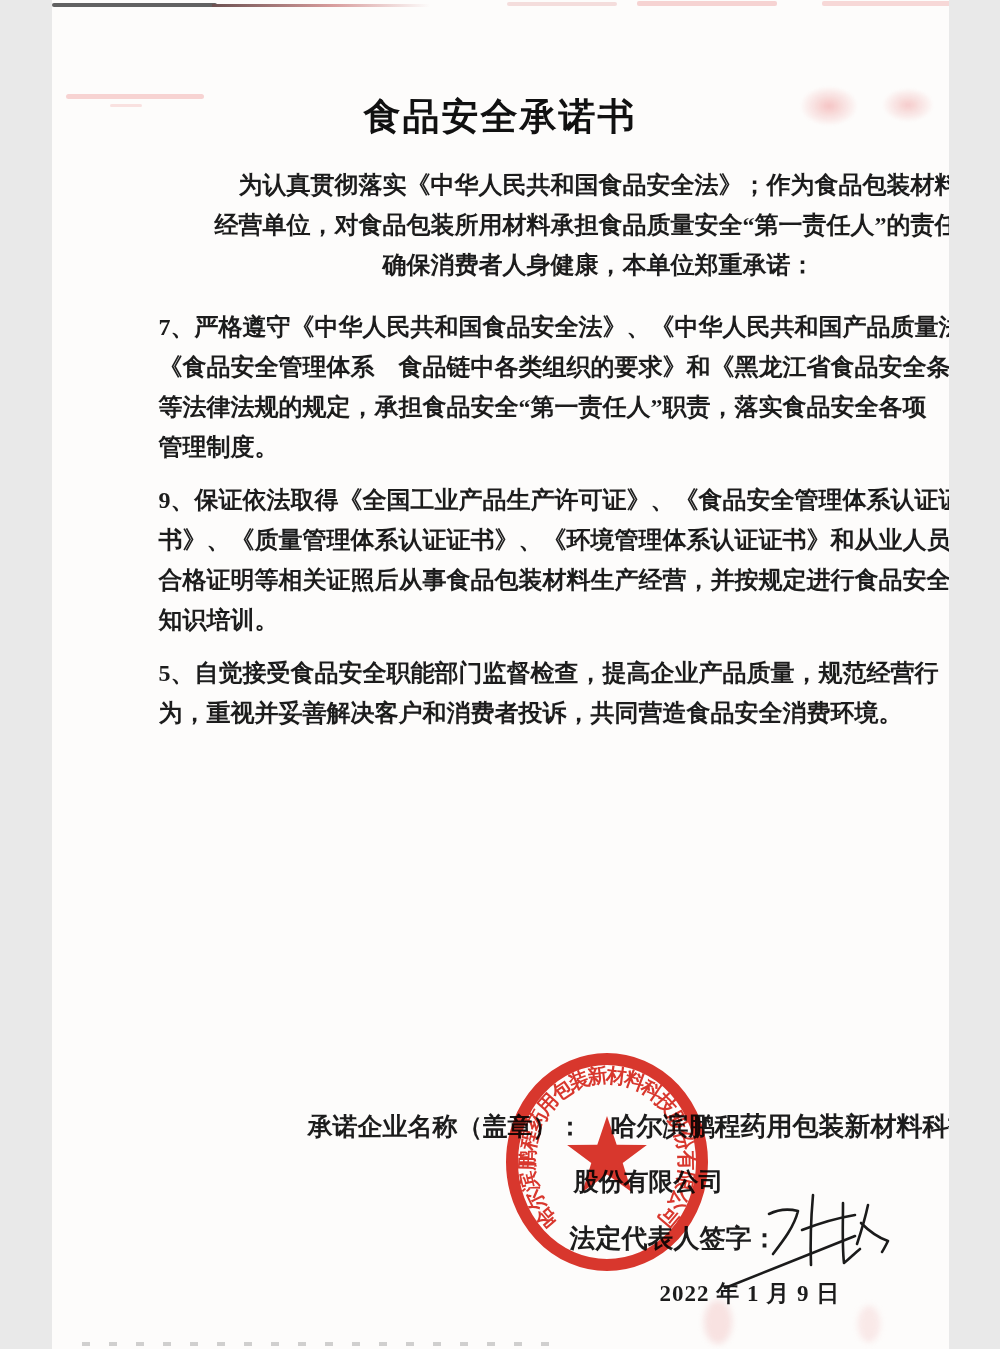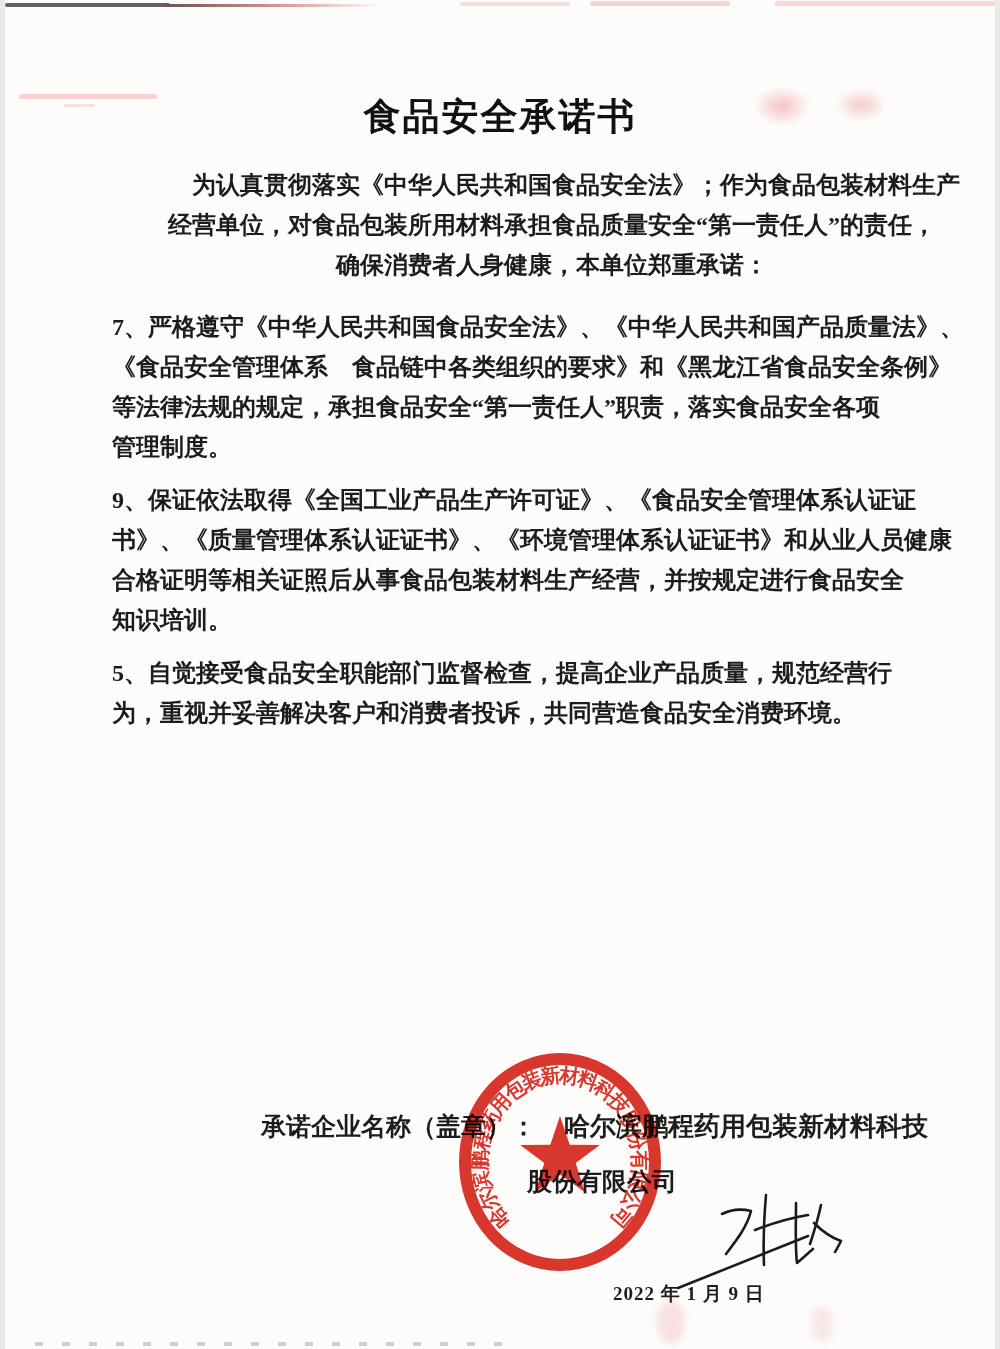--- a/index.html
+++ b/index.html
@@ -1,19 +1,19 @@
 <!DOCTYPE html>
 <html lang="zh" style="--seal-red: #d8271d; --ink: #1b1b1b; --paper: #fdfcfb;"><head>
 <meta charset="utf-8">
 <style>
   :root { --seal-red:#d8271d; --ink:#1b1b1b; --paper:#fdfcfb; }
   * { box-sizing:border-box; }
   html,body { margin:0; padding:0; background:#e9e9e9; }
   .page {
-    position:relative; width:990px; height:1349px; margin:0 auto;
+    position:relative; width:897px; height:1349px; margin:0 auto;
     background:var(--paper); color:var(--ink); overflow:hidden;
     font-family:"Liberation Serif","DejaVu Serif",serif;
   }
   
   .doc-title {
     position:absolute; top:92px; left:0; width:100%; margin:0;
     text-align:center; font-size:37px; font-weight:700; letter-spacing:2px;
     color:#111;
   }
   
@@ -22,21 +22,21 @@
     font-size:24px; line-height:40px; font-weight:600; color:#1c1c1c;
   }
   .doc-body p { margin:0 0 13px; white-space:pre-line; }
   .doc-body p.intro { margin-bottom:22px;text-align:center; }
   
   .line-abs { position:absolute; line-height:34px; white-space:nowrap; font-weight:600; color:#1c1c1c; }
   .company-line { top:1110px; left:256px; font-size:25px; }
   .company-line .company-name { font-size:26px; margin-left:28px; }
   .company-line2 { top:1165px; left:522px; font-size:25px; }
   .rep-line { top:1222px; left:518px; font-size:26px; }
-  .date-line { top:1277px; left:608px; font-size:19px; letter-spacing:1px; }
+  .date-line { top:1277px; left:608px; font-size:23px; letter-spacing:1px; }
   
   .seal { position:absolute; left:450px; top:1048px; mix-blend-mode:multiply; opacity:.93; }
   .seal ellipse { fill:none; stroke:var(--seal-red); stroke-width:12; }
   .seal polygon { fill:var(--seal-red); }
   .seal g text {
     fill:var(--seal-red); font-size:20px; font-weight:700;
     font-family:"Liberation Serif","DejaVu Serif",serif;
   }
   
   .signature { position:absolute; left:655px; top:1180px; }
@@ -95,20 +95,21 @@
 合格证明等相关证照后从事食品包装材料生产经营，并按规定进行食品安全
 知识培训。</p>
     <p class="item">5、自觉接受食品安全职能部门监督检查，提高企业产品质量，规范经营行
 为，重视并妥善解决客户和消费者投诉，共同营造食品安全消费环境。</p>
   </div>
 
   <div class="line-abs company-line">
     <span>承诺企业名称（盖章）：</span><span class="company-name">哈尔滨鹏程药用包装新材料科技</span>
   </div>
   <div class="line-abs company-line2">股份有限公司</div>
+  <div class="line-abs rep-line">法定代表人签字：</div>
   <div class="line-abs date-line">2022 年 1 月 9 日</div>
 
   <svg class="seal" width="220" height="235" viewBox="0 0 220 235" aria-hidden="true">
     <ellipse cx="105" cy="114" rx="95" ry="103"></ellipse>
     <polygon points="105,68 114.7,96.7 144.9,97.0 120.7,115.1 129.7,144.0 105,126.5 80.3,144.0 89.3,115.1 65.1,97.0 95.3,96.7"></polygon>
     <g id="seal-text">
         <text transform="translate(49.1 165.4) rotate(-130.0)" text-anchor="middle">哈</text>
         <text transform="translate(39.6 149.5) rotate(-116.3)" text-anchor="middle">尔</text>
         <text transform="translate(33.8 131.5) rotate(-102.6)" text-anchor="middle">滨</text>
         <text transform="translate(32.0 112.5) rotate(-88.9)" text-anchor="middle">鹏</text>

